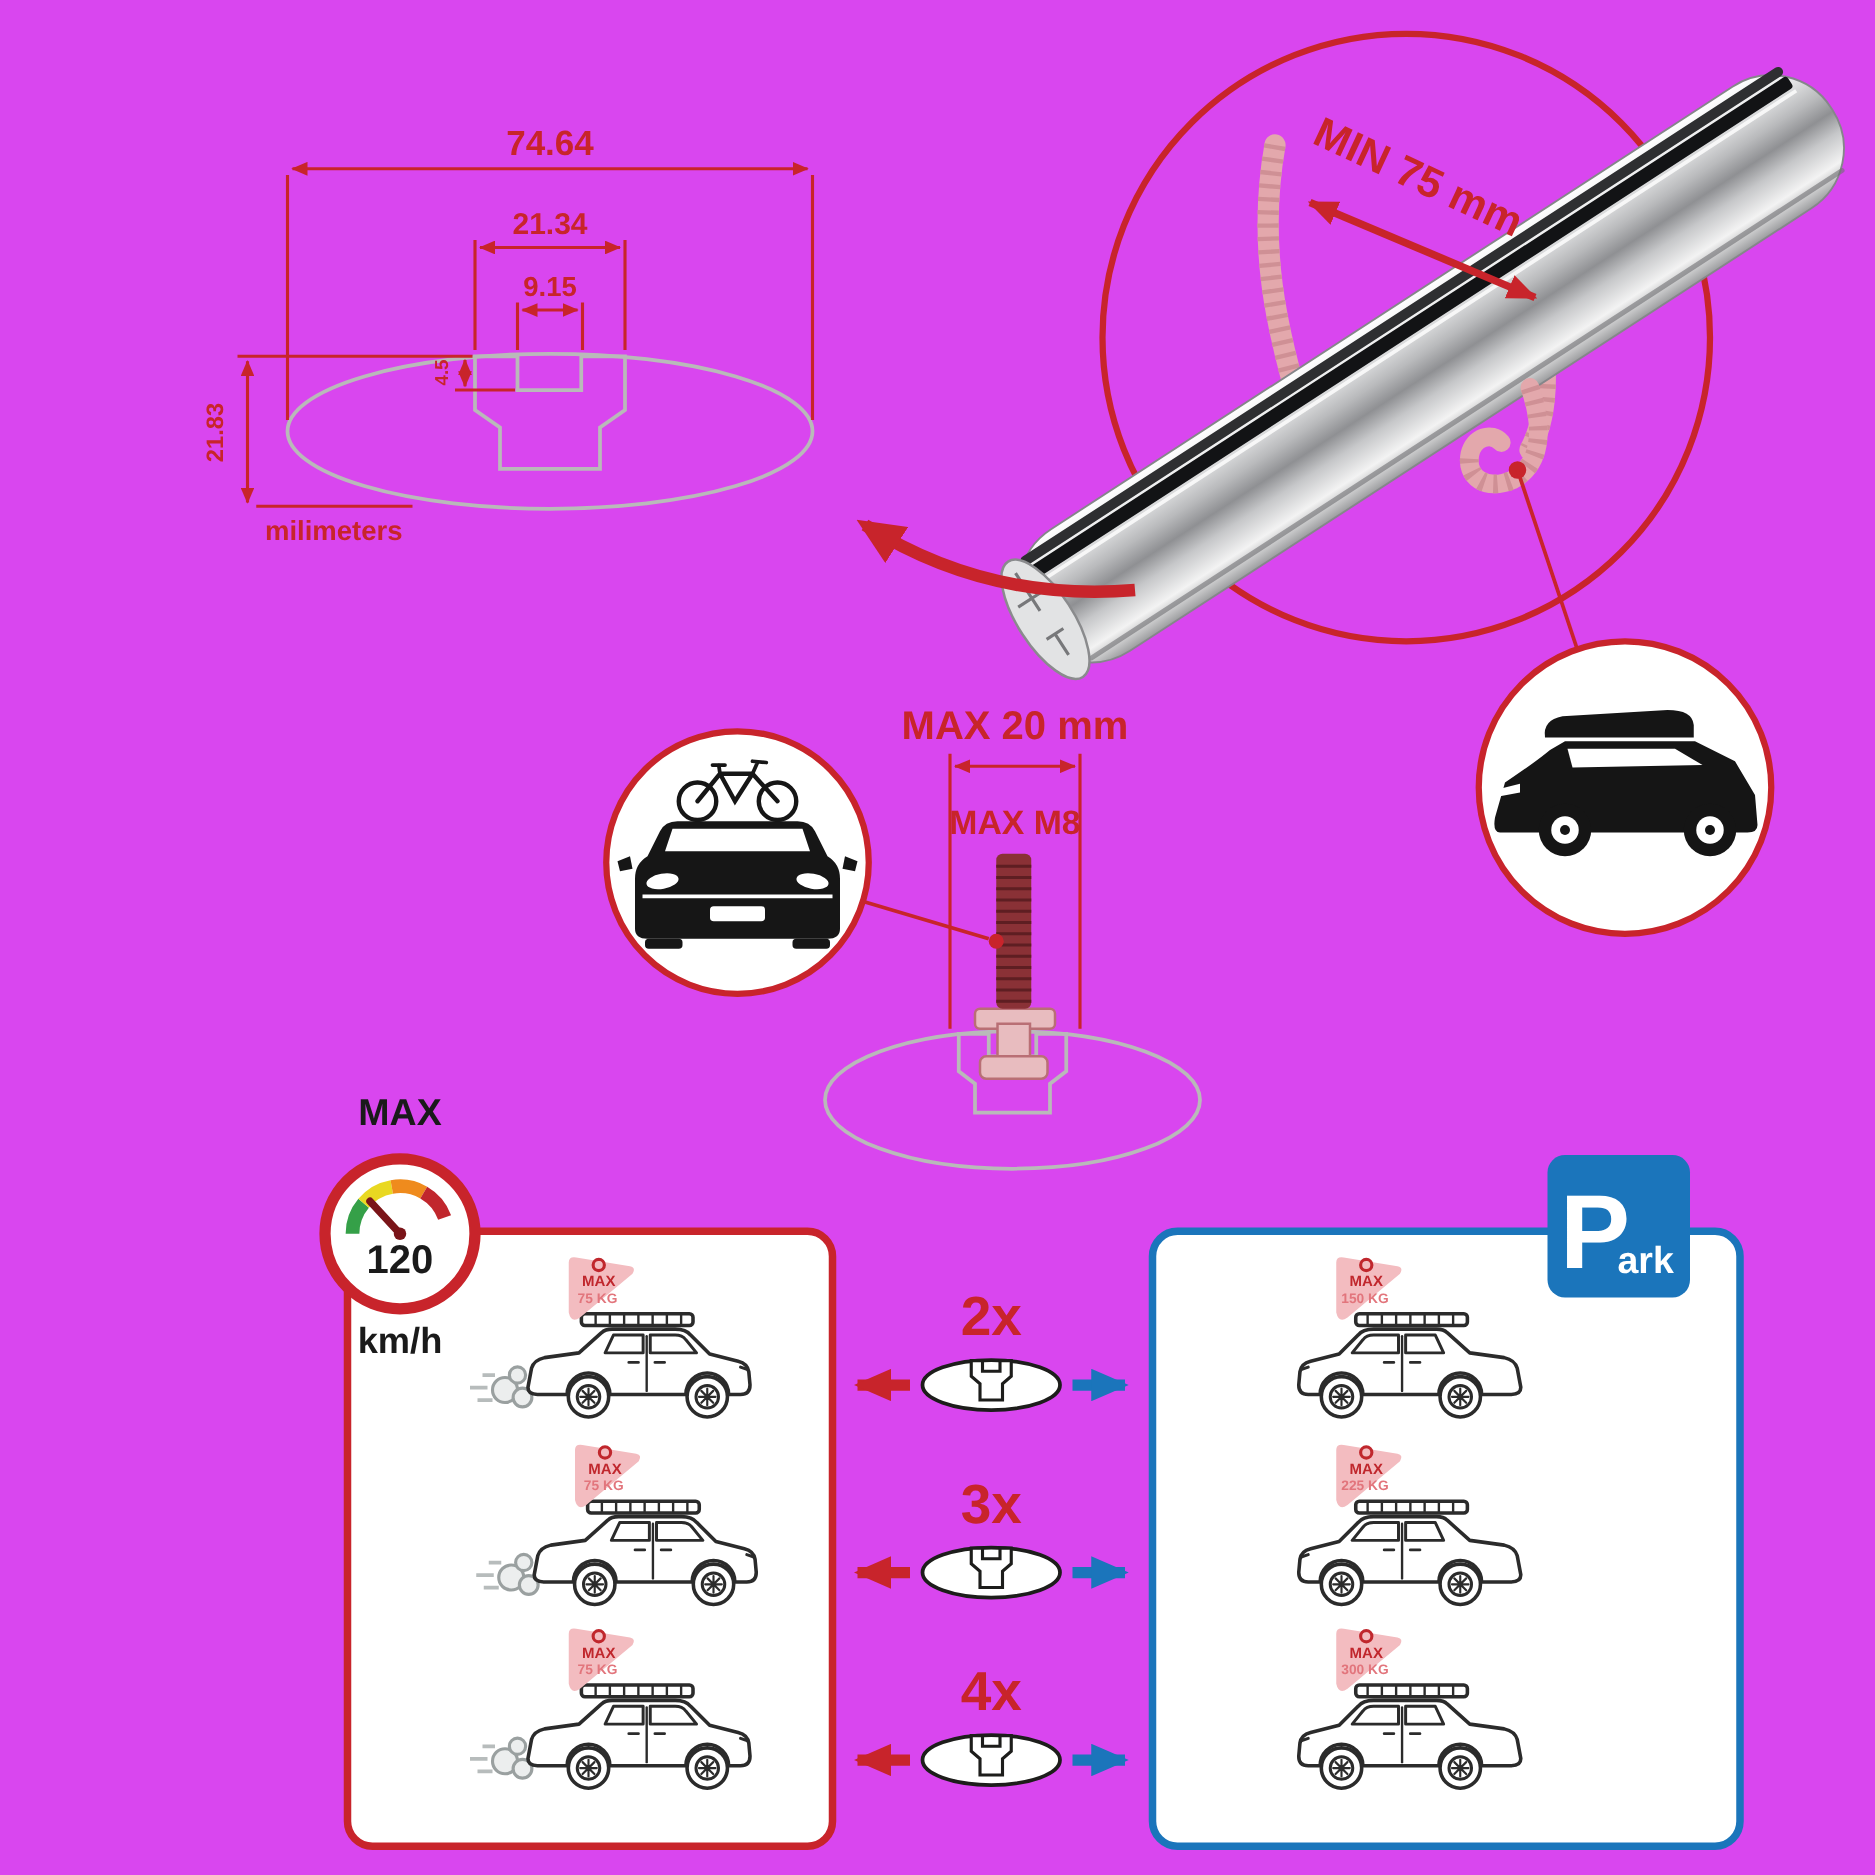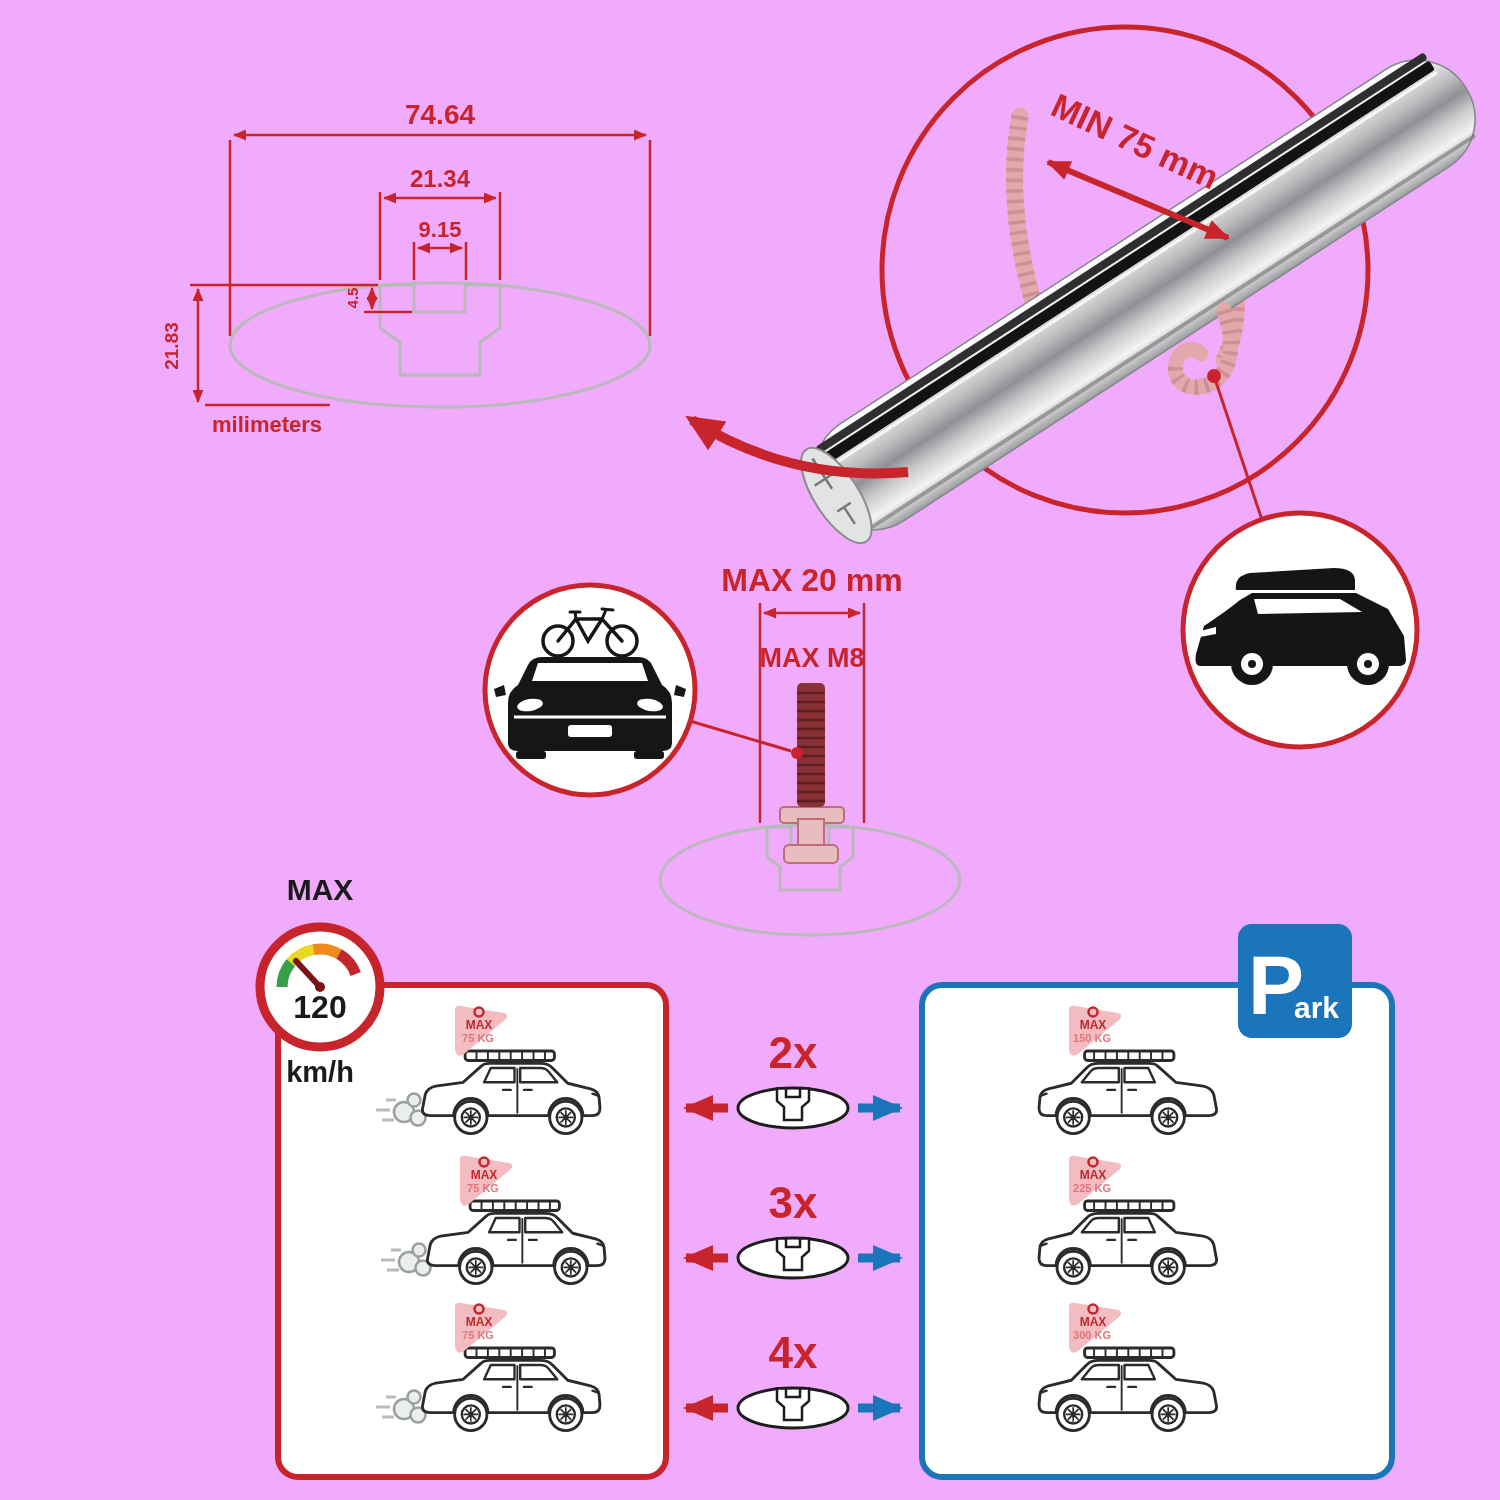--- a/index.html
+++ b/index.html
@@ -1,16 +1,16 @@
 <!DOCTYPE html>
 <html><head>
 <meta charset="utf-8">
 <style>
   html,body{margin:0;padding:0;background:#fff;}
-  #stage{position:relative;width:1500px;height:1500px;background:#f0abfc;overflow:hidden;
+  #stage{position:relative;width:1500px;height:1500px;background:#d946ef;overflow:hidden;
          font-family:"Liberation Sans", sans-serif;}
   svg{position:absolute;overflow:visible;}
   svg text{font-family:"Liberation Sans", sans-serif;}
   .redline{stroke:#c8242b;stroke-width:2.5;fill:none;}
   .grayline{stroke:#b9b9b9;stroke-width:3;fill:none;}
   .redtxt{fill:#c8242b;font-weight:bold;}
   .blktxt{fill:#1a1a1a;font-weight:bold;}
   .whitetxt{fill:#ffffff;font-weight:bold;}
   .band{stroke:#e3a8ac;stroke-width:17;fill:none;stroke-linecap:round;}
   .bandthread{stroke:#cf9095;stroke-width:17;fill:none;stroke-linecap:butt;stroke-dasharray:3.5 7;}

